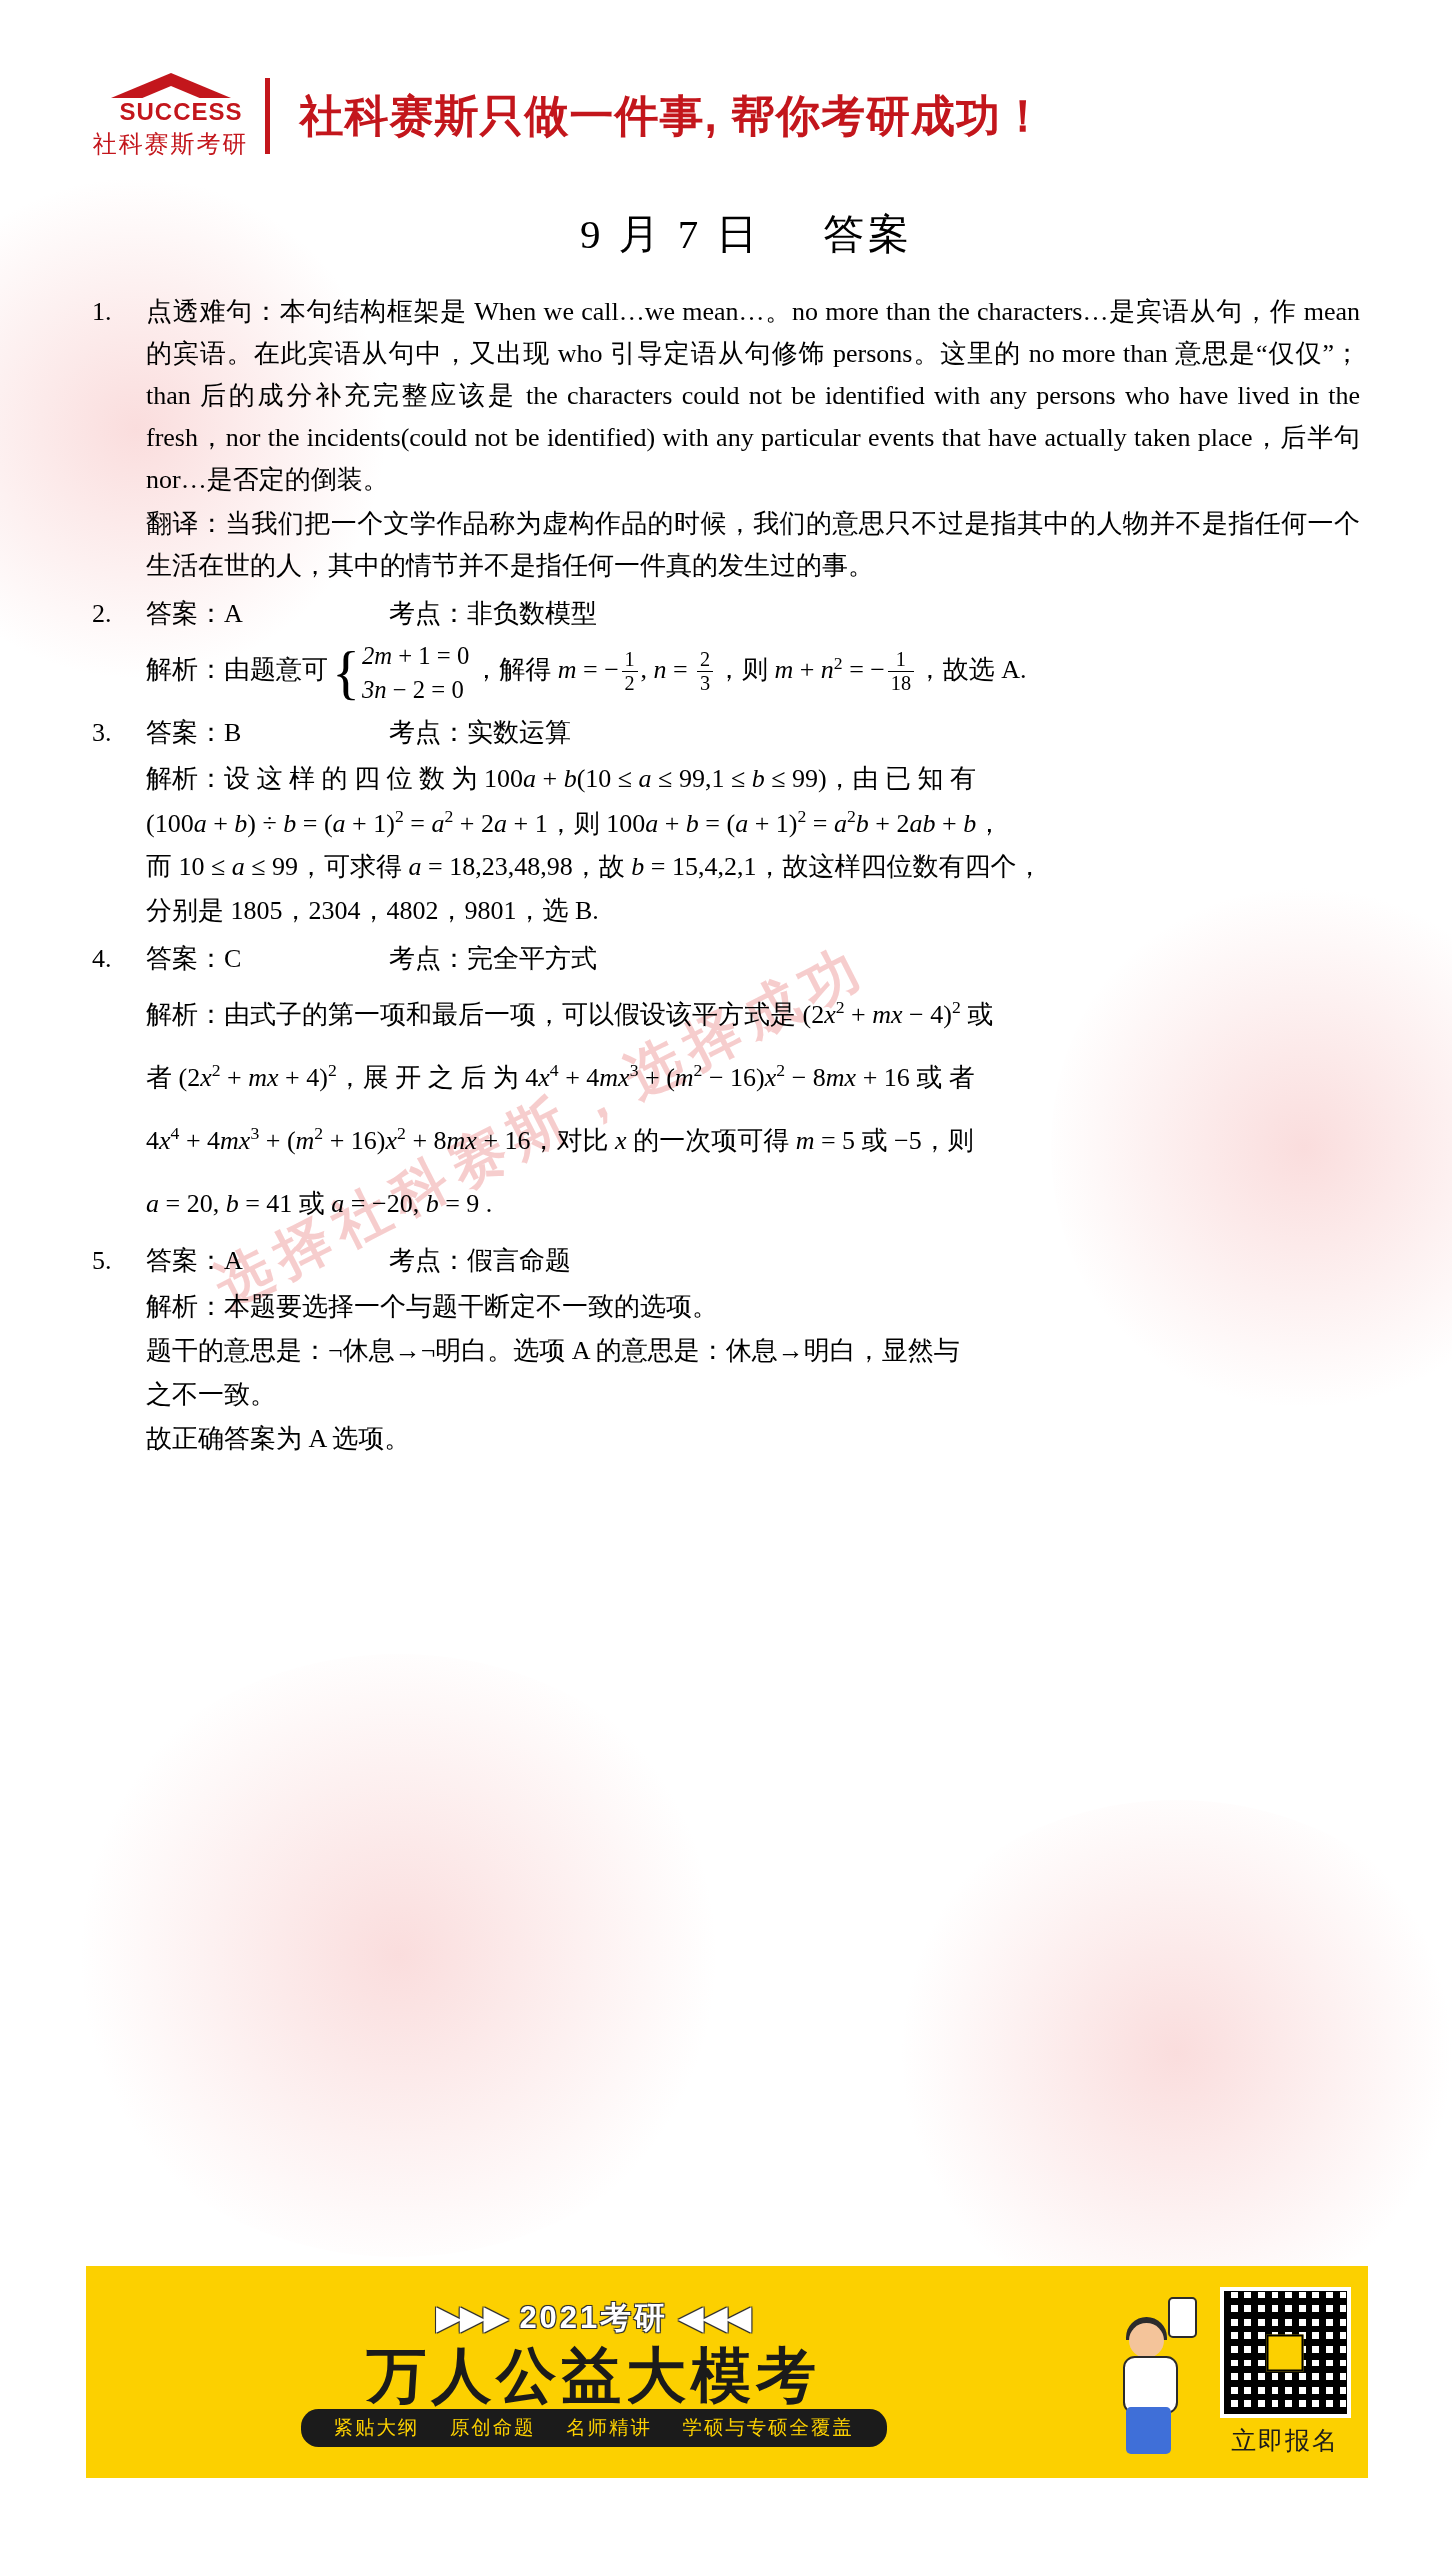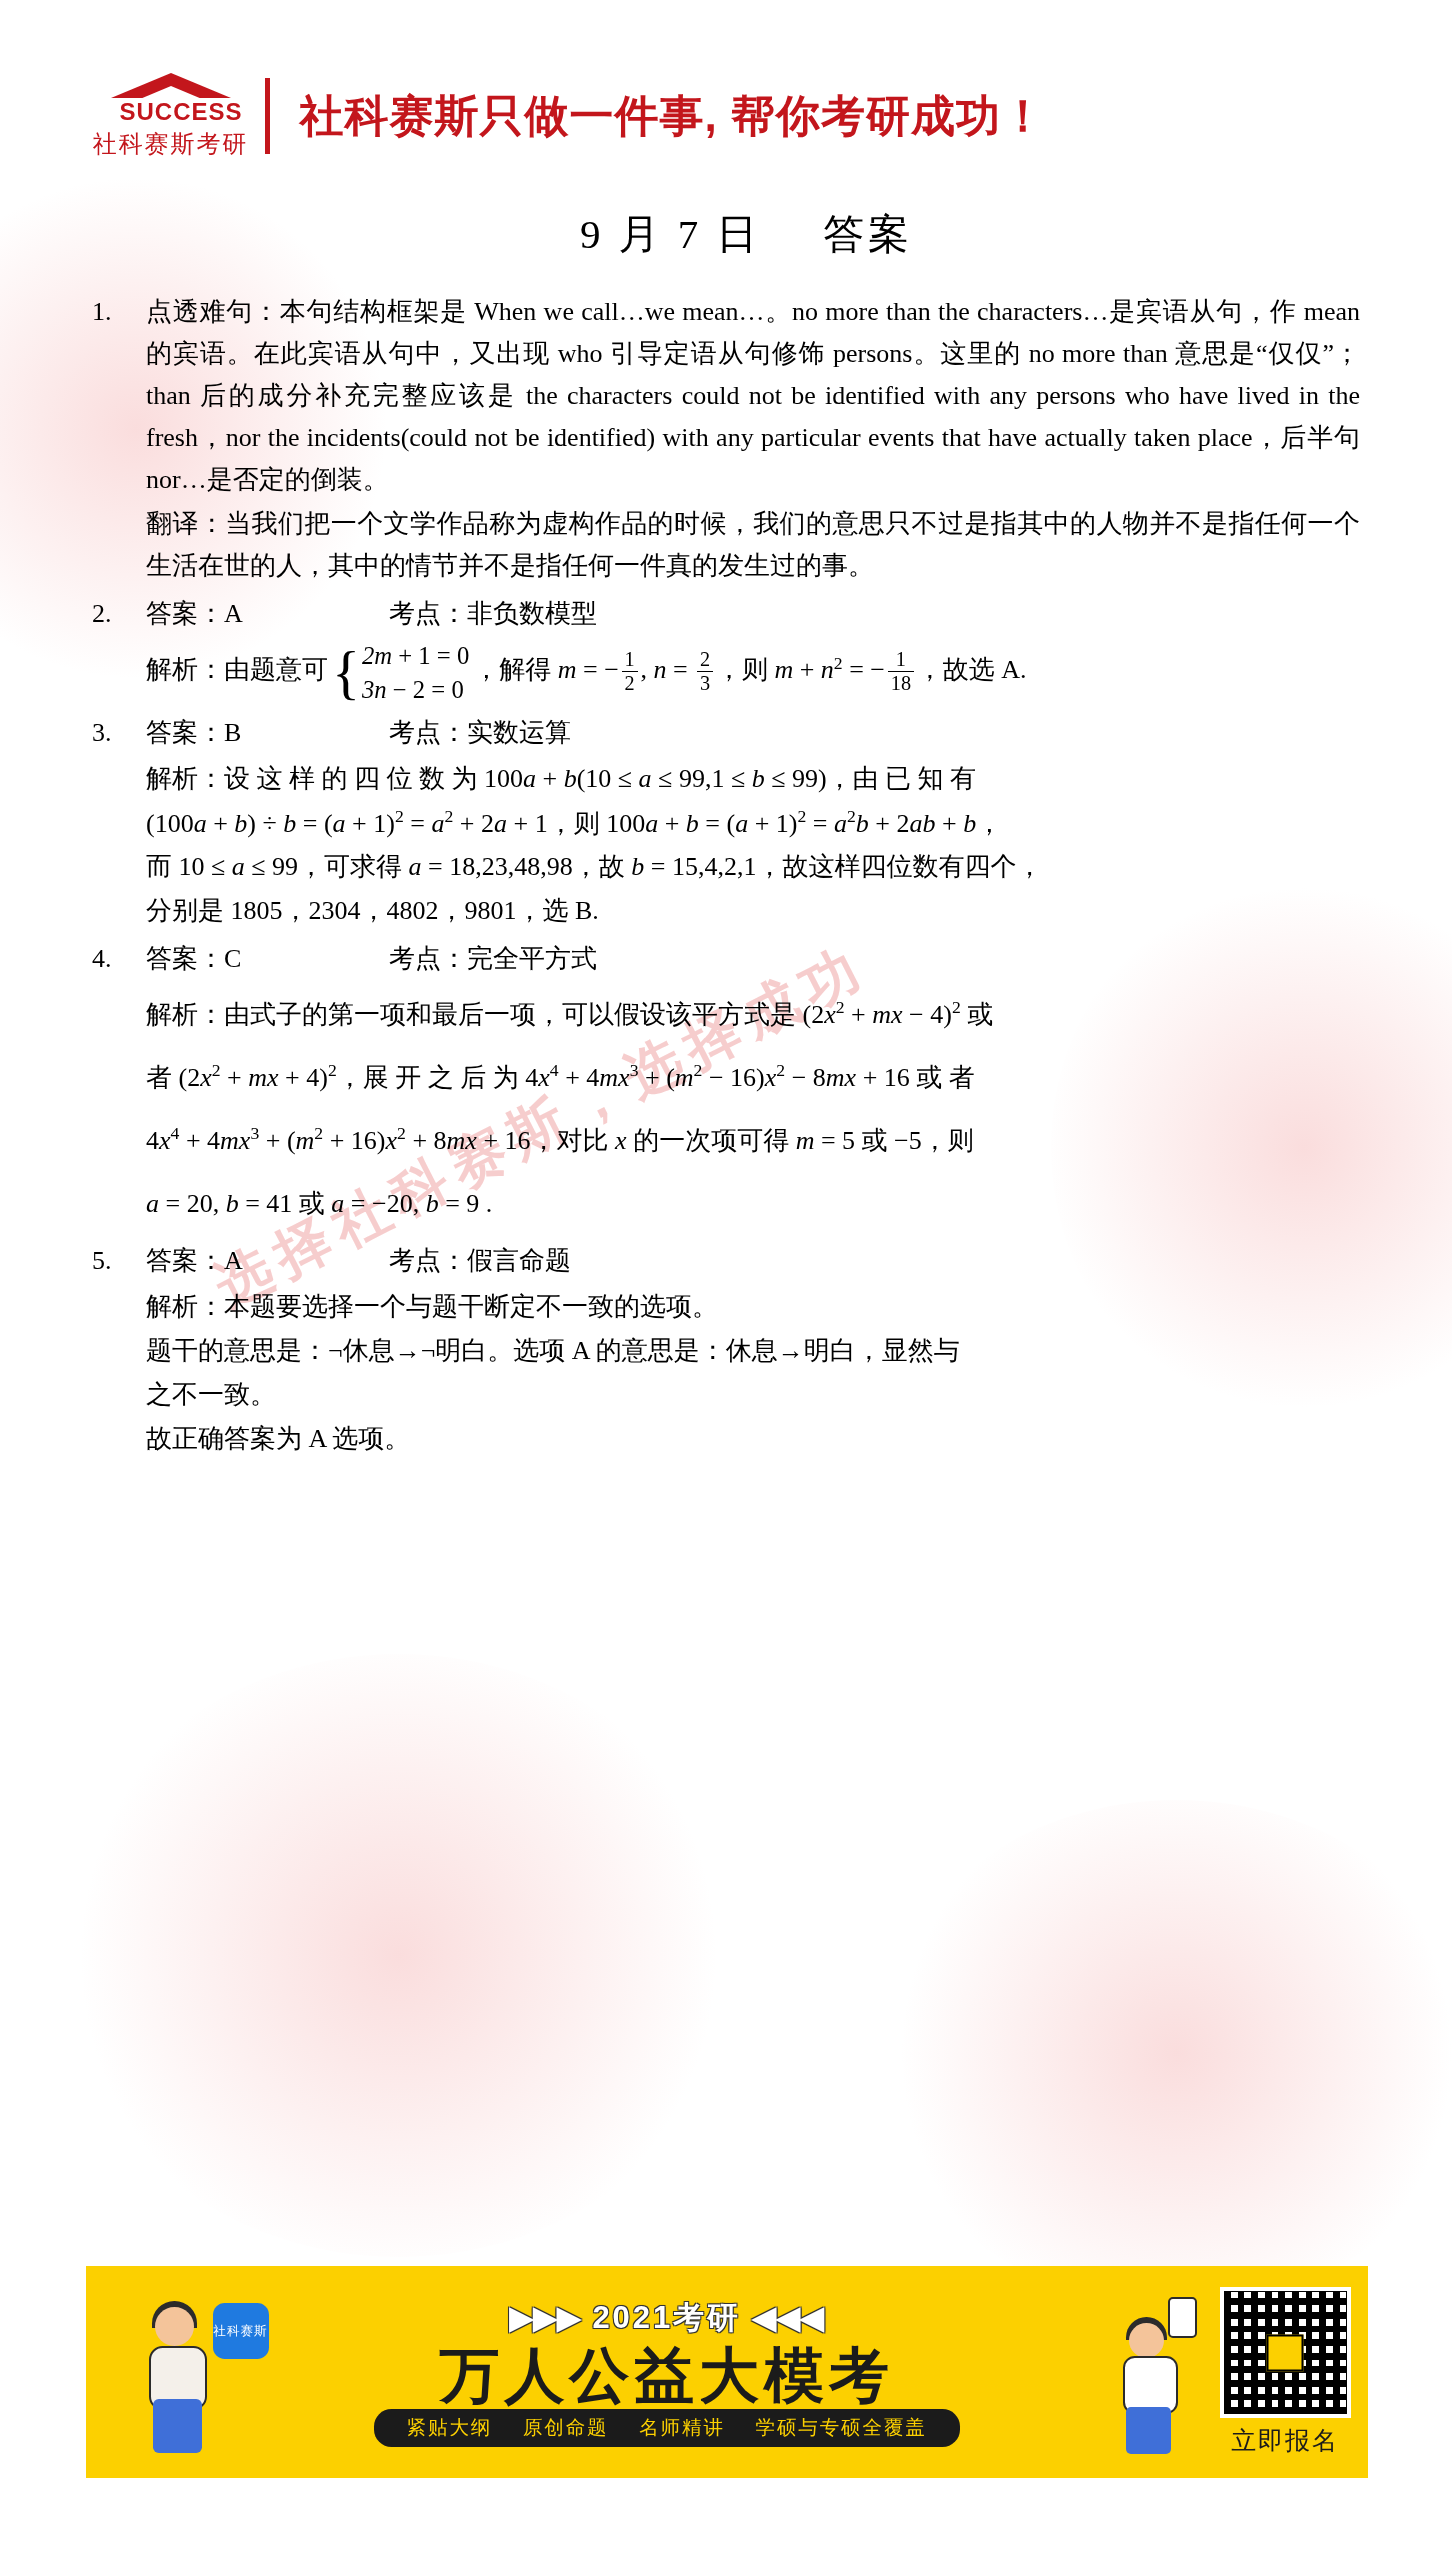--- a/index.html
+++ b/index.html
@@ -411,27 +411,20 @@
       <p class="para"><span>解析：</span><span>本题要选择一个与题干断定不一致的选项。</span></p>
       <p class="para">题干的意思是：¬休息→¬明白。选项 A 的意思是：休息→明白，显然与</p>
       <p class="para">之不一致。</p>
       <p class="para">故正确答案为 A 选项。</p>
     </div>
   </div>
 
 </div>
 
 <div class="footer-banner">
-  <div class="fb-person">
-    <div class="fb-left-icon">社科赛斯</div>
-    <div class="p-hair"></div>
-    <div class="p-head"></div>
-    <div class="p-body"></div>
-    <div class="p-legs"></div>
-  </div>
 
   <div class="fb-center">
     <div class="fb-year">
       <span class="arrow">▶▶▶</span>
       <span>2021考研</span>
       <span class="arrow">◀◀◀</span>
     </div>
     <div class="fb-main">万人公益大模考</div>
     <div class="fb-tags">
       <span>紧贴大纲</span>

